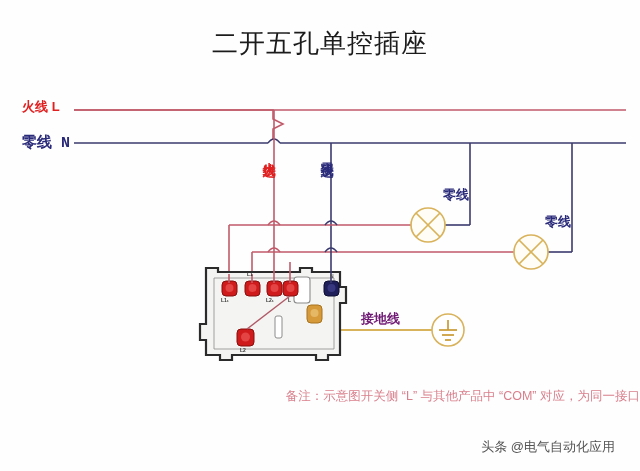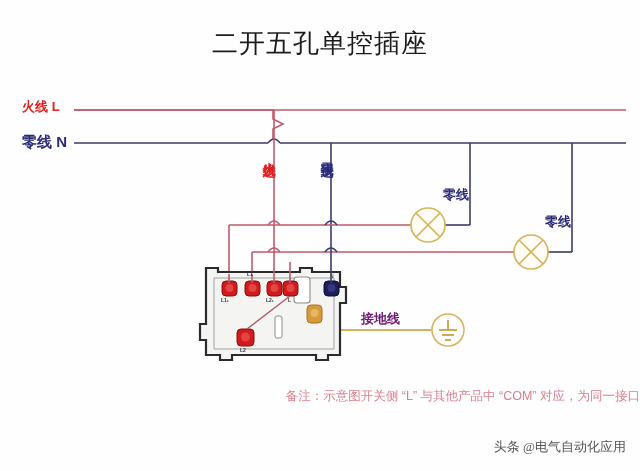--- a/index.html
+++ b/index.html
@@ -9,38 +9,38 @@
     background:#fefefe;
   }
   #canvas{position:absolute;left:0;top:0;width:640px;height:471px;}
   .lbl{position:absolute;white-space:nowrap;font-weight:bold;}
   .title{
     left:0;top:26px;width:640px;text-align:center;
     font-size:26px;font-weight:normal;color:#1b1b1b;letter-spacing:1px;
   }
   .lab-fire{left:22px;top:98px;font-size:13px;color:#e02020;}
   .lab-fire .ltr{color:#e02020;}
-  .lab-null{left:22px;top:133px;font-size:15px;color:#2a2a7a;}
+  .lab-null{left:22px;top:133px;font-size:15px;color:#2a2a7a;font-family:Liberation Mono, monospace;}
   .vert{
     writing-mode:vertical-rl;text-orientation:upright;
     font-size:13px;line-height:1.06;letter-spacing:1px;
   }
   .lab-fin{left:262px;top:152px;color:#e02020;}
   .lab-nin{left:320px;top:152px;color:#2a2a7a;}
   .lab-n1{left:443px;top:186px;font-size:13px;color:#2a2a7a;}
   .lab-n2{left:545px;top:213px;font-size:13px;color:#2a2a7a;}
   .lab-gnd{left:361px;top:310px;font-size:13px;color:#701a75;}
   .term-lbl{position:absolute;font-size:5px;color:#333;font-weight:bold;white-space:nowrap;}
   .note{
     left:0;top:388px;width:640px;text-align:right;
     font-size:12.5px;color:#d97f8c;font-weight:normal;
   }
   .wm{
-    left:0;top:438px;width:640px;text-align:right;padding-right:14px;
-    box-sizing:border-box;font-size:13px;color:#555;font-weight:normal;font-family:Liberation Serif, serif;
+    left:0;top:438px;width:640px;text-align:right;padding-right:25px;
+    box-sizing:border-box;font-size:13px;color:#555;font-weight:normal;
   }
 </style>
 </head>
 <body>
 
 <svg id="canvas" viewBox="0 0 640 471">
 
   <path d="M 74 110 L 273 110 L 273 119 L 283 124 L 273 129 L 273 140" fill="none" stroke="#c05a6a" stroke-width="1.6"></path>
   <line x1="74" y1="110" x2="278" y2="110" stroke="#c05a6a" stroke-width="1.6"></line>
 

